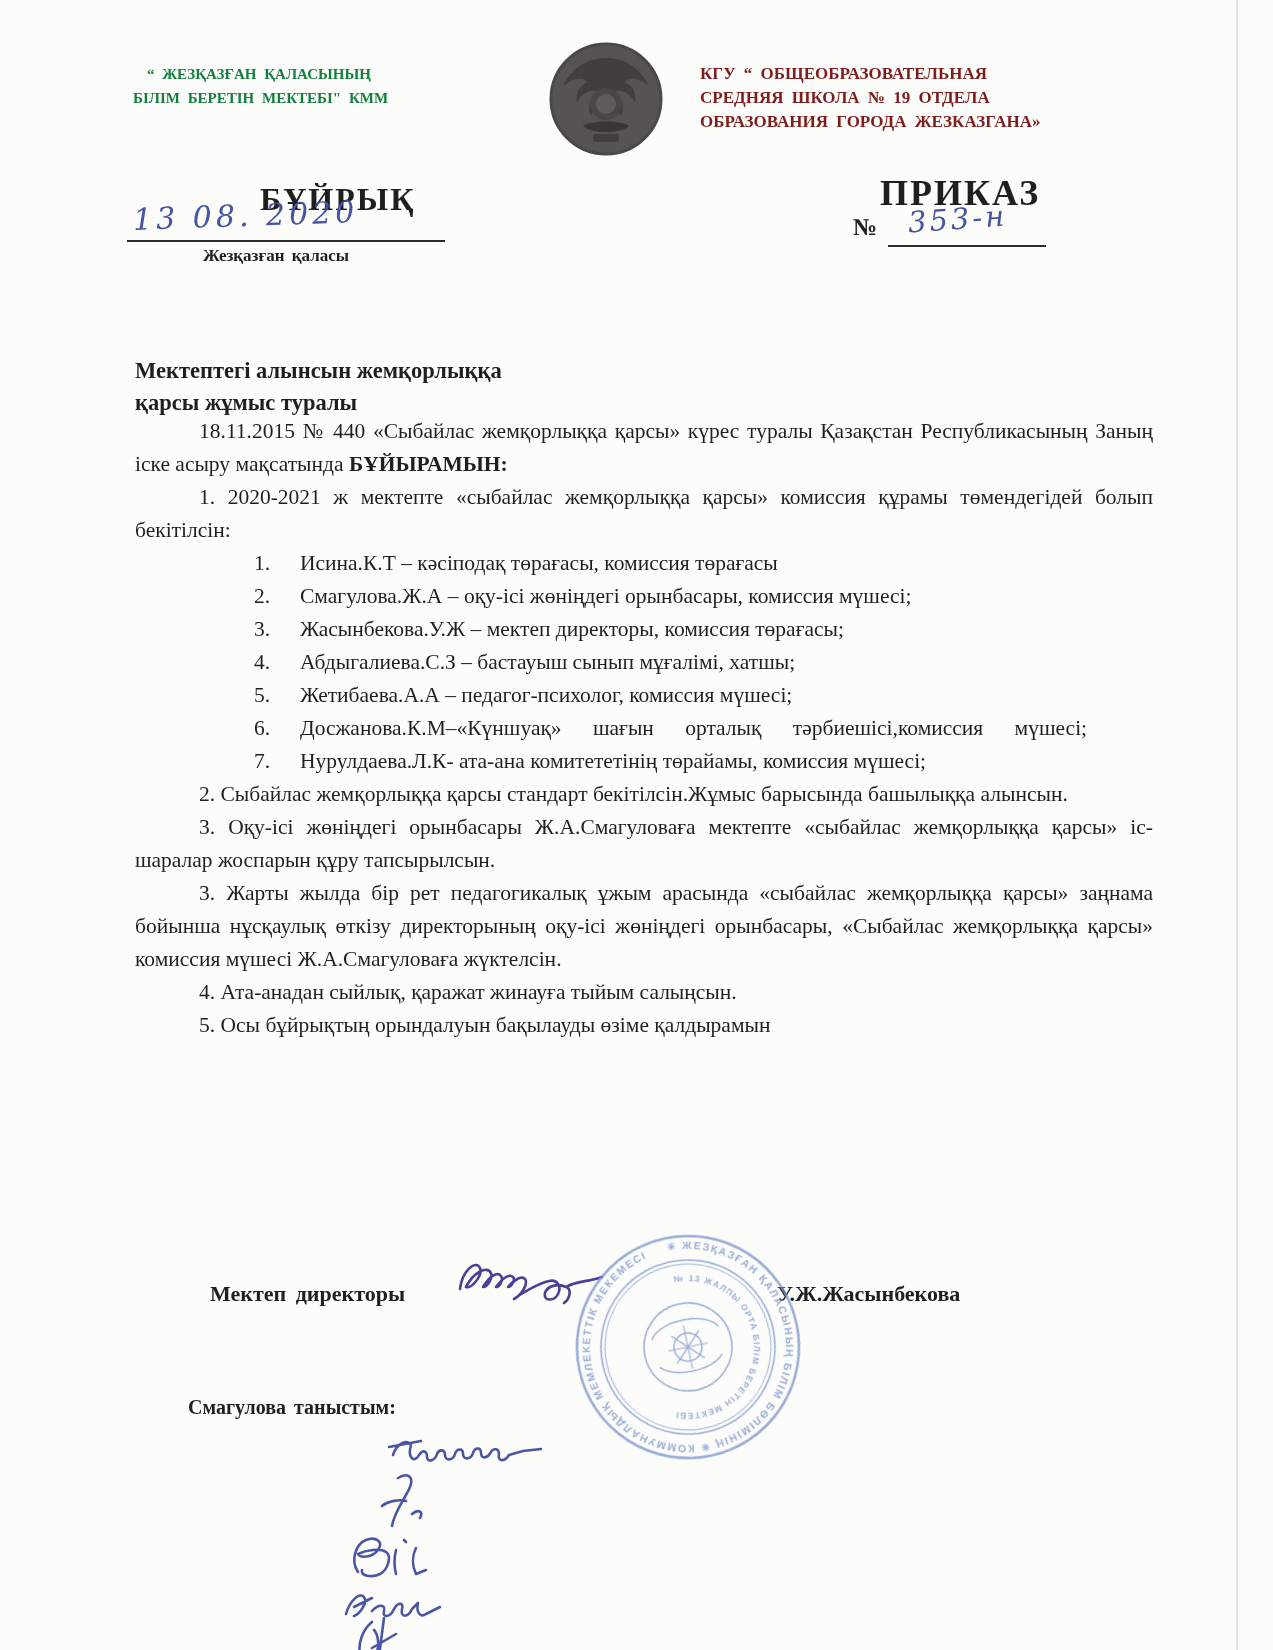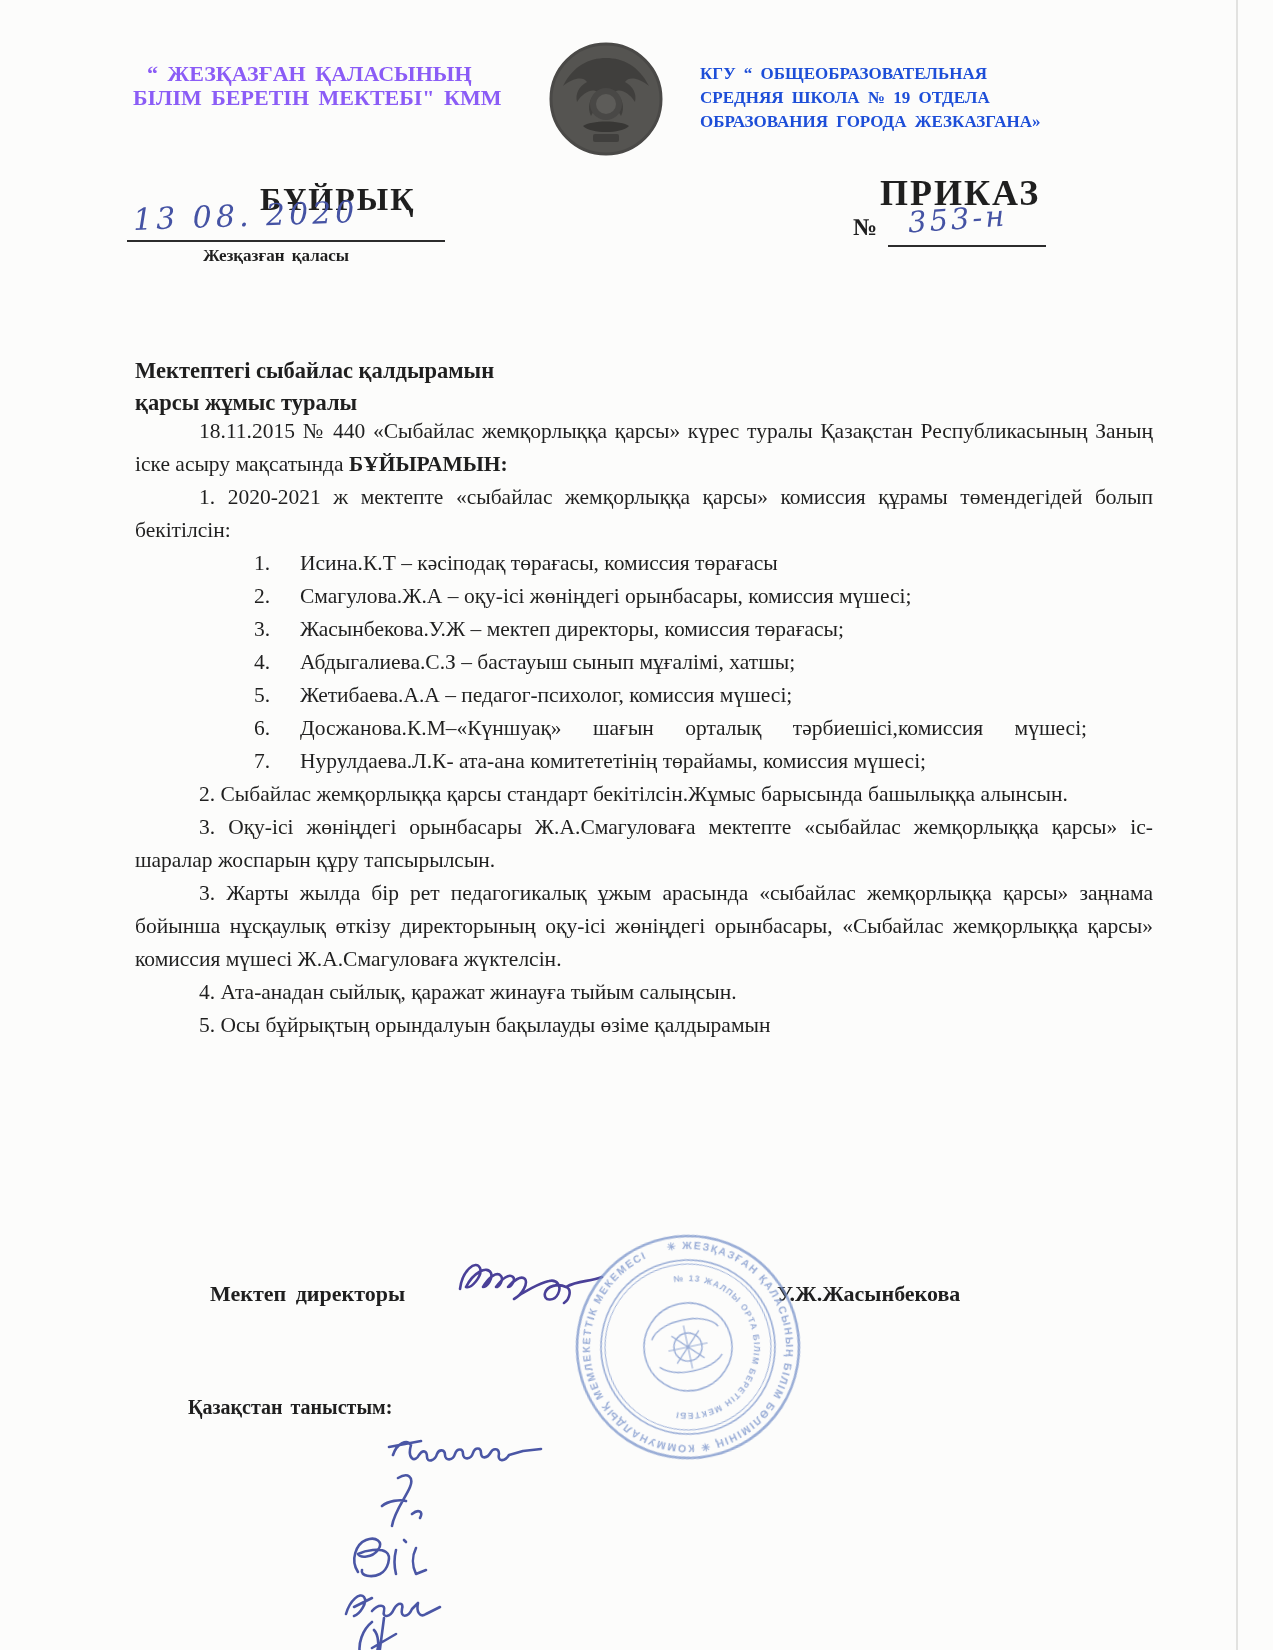--- a/index.html
+++ b/index.html
@@ -5,24 +5,24 @@
   html,body{margin:0;padding:0;background:#e9e9e9;}
   .page{
     position:relative;width:1273px;height:1650px;margin:0 auto;
     background:#fcfcfb;overflow:hidden;
     font-family:"Liberation Serif","DejaVu Serif",serif;color:#1f1f1f;
   }
   .scan-edge{position:absolute;left:1236px;top:0;width:2px;height:100%;background:#e2e2e0;}
 
   
   .header-left{position:absolute;left:133px;top:62px;width:380px;
-    font-weight:bold;font-size:22px;line-height:24px;word-spacing:4px;color:#8b5cf6;}
+    font-weight:bold;font-size:15px;line-height:24px;word-spacing:4px;color:#15803d;}
   .header-left .l1{padding-left:14px;}
   .header-right{position:absolute;left:700px;top:62px;width:390px;
-    font-weight:bold;font-size:17px;line-height:24px;word-spacing:4px;color:#1d4ed8;}
+    font-weight:bold;font-size:17px;line-height:24px;word-spacing:4px;color:#7f1d1d;}
   .emblem{position:absolute;left:545px;top:38px;width:122px;height:122px;}
 
   
   .order-kk{position:absolute;left:260px;top:181px;font-size:32px;font-weight:bold;letter-spacing:2px;}
   .order-ru{position:absolute;left:880px;top:172px;font-size:36px;font-weight:bold;letter-spacing:2px;}
   .hand{color:#4553a4;font-style:italic;font-family:"DejaVu Serif",serif;}
   .order-date{position:absolute;left:133px;top:198px;font-size:30px;letter-spacing:4px;transform:rotate(-2deg);}
   .date-line{position:absolute;left:127px;top:240px;width:318px;border-top:2.5px solid #2c2c2c;}
   .order-city{position:absolute;left:203px;top:246px;font-size:17px;font-weight:bold;word-spacing:3px;}
   .order-no-sign{position:absolute;left:853px;top:214px;font-size:24px;font-weight:bold;}
@@ -91,21 +91,21 @@
   <div class="order-date hand">13 08. 2020</div>
   <div class="date-line"></div>
   <div class="order-city">Жезқазған қаласы</div>
 
   <div class="order-ru">ПРИКАЗ</div>
   <div class="order-no-sign">№</div>
   <div class="order-no-hand hand">353-н</div>
   <div class="no-line"></div>
 
   <div class="subject">
-    <div>Мектептегі сыбайлас қалдырамын</div>
+    <div>Мектептегі алынсын жемқорлыққа</div>
     <div>қарсы жұмыс туралы</div>
   </div>
 
   <div class="body-text">
     <p class="para"><span>18.11.2015   № 440 «Сыбайлас жемқорлыққа қарсы» күрес туралы Қазақстан Республикасының Заның іске асыру мақсатында </span><span class="b">БҰЙЫРАМЫН:</span></p>
     <p class="para">1. 2020-2021 ж мектепте «сыбайлас жемқорлыққа қарсы» комиссия құрамы төмендегідей болып бекітілсін:</p>
     <ol class="commission">
       <li>Исина.К.Т – кәсіподақ төрағасы, комиссия төрағасы</li>
       <li>Смагулова.Ж.А – оқу-ісі жөніңдегі орынбасары, комиссия мүшесі;</li>
       <li>Жасынбекова.У.Ж – мектеп директоры, комиссия төрағасы;</li>
@@ -147,21 +147,21 @@
       </g>
       <text font-size="10.5" letter-spacing="1.6" fill="#7e97cc" font-family="Liberation Sans, sans-serif" font-weight="bold">
         <textPath href="#ringOuter">✳ ЖЕЗҚАЗҒАН ҚАЛАСЫНЫҢ БІЛІМ БӨЛІМІНІҢ ✳ КОММУНАЛДЫҚ МЕМЛЕКЕТТІК МЕКЕМЕСІ</textPath>
       </text>
       <text font-size="8.5" letter-spacing="1.2" fill="#7e97cc" font-family="Liberation Sans, sans-serif" font-weight="bold">
         <textPath href="#ringInner">№ 13 ЖАЛПЫ ОРТА БІЛІМ БЕРЕТІН МЕКТЕБІ</textPath>
       </text>
     </svg>
   </div>
 
-  <div class="ack">Қазақстан таныстым:</div>
+  <div class="ack">Смагулова таныстым:</div>
 
   <div class="sig1">
     <svg viewBox="0 0 170 50" width="170" height="50">
       <path class="ink" stroke-width="2.3" d="M8,30 C12,18 22,14 26,20 M4,22 L36,16 M26,20 C22,34 30,38 34,30 C38,24 42,26 42,32 C42,38 50,36 52,29 C54,24 60,24 60,30 C60,36 68,36 70,29 C72,23 78,23 78,29 C78,35 86,35 88,28 C90,22 96,22 96,28 C96,34 102,34 106,27 C108,23 114,23 114,29 C112,37 120,37 124,30 L138,26 L156,24"></path>
     </svg>
   </div>
   <div class="sig2">
     <svg viewBox="0 0 60 60" width="60" height="60">
       <path class="ink" stroke-width="2.4" d="M26,6 C36,0 42,5 38,15 C34,25 22,40 20,54 M10,34 C16,29 28,27 34,29 M40,42 C46,37 52,39 48,46"></path>
     </svg>

